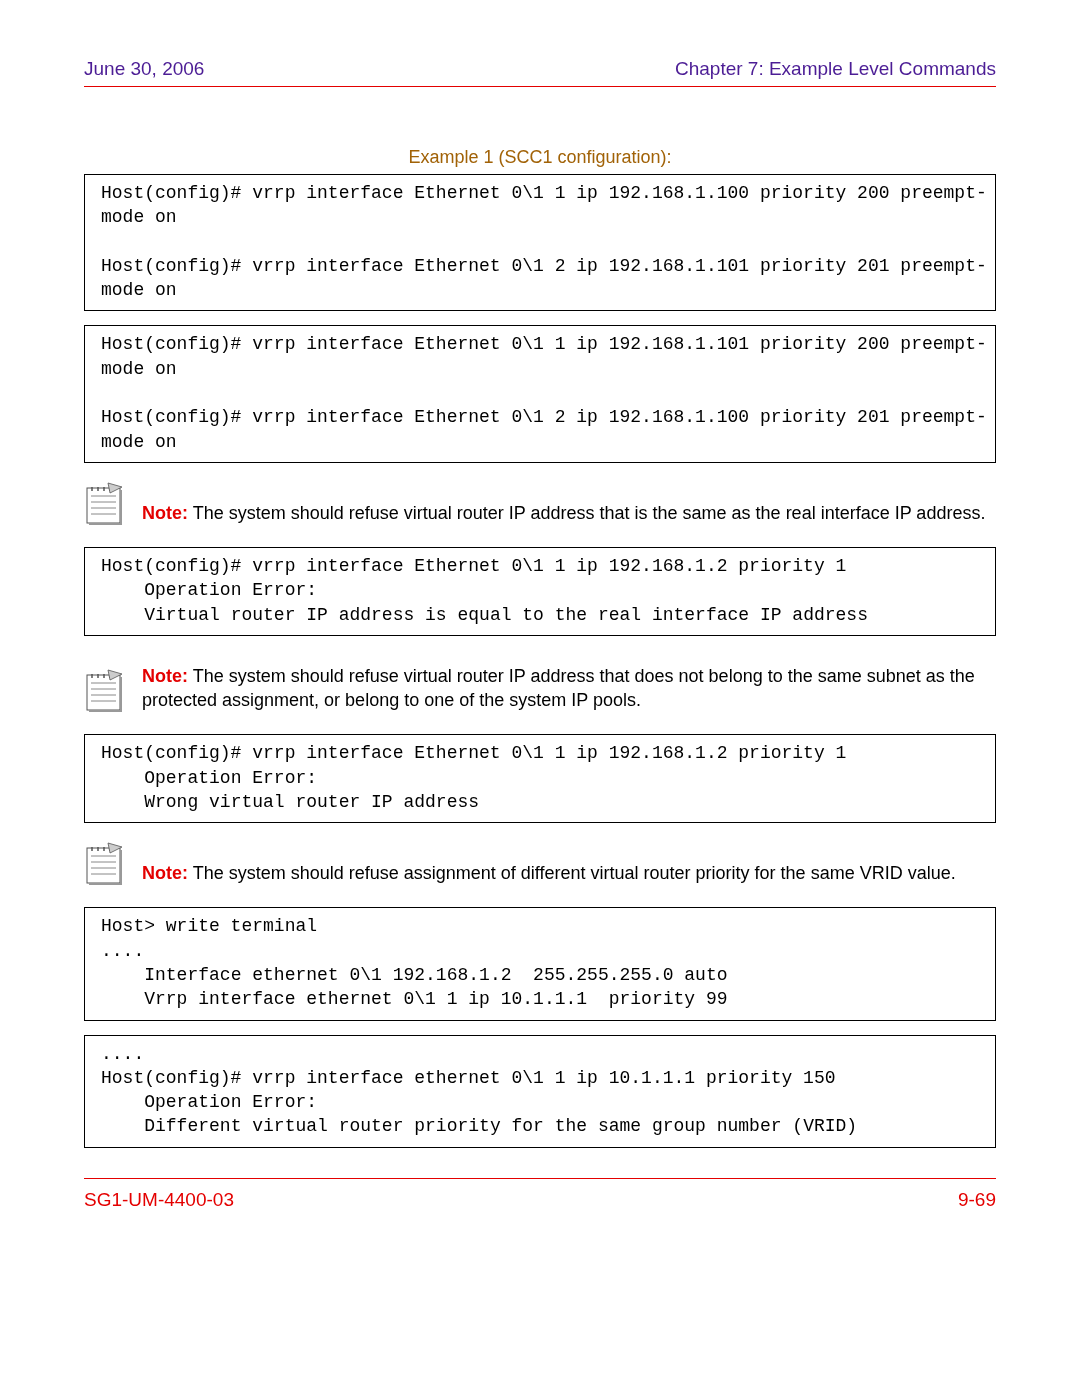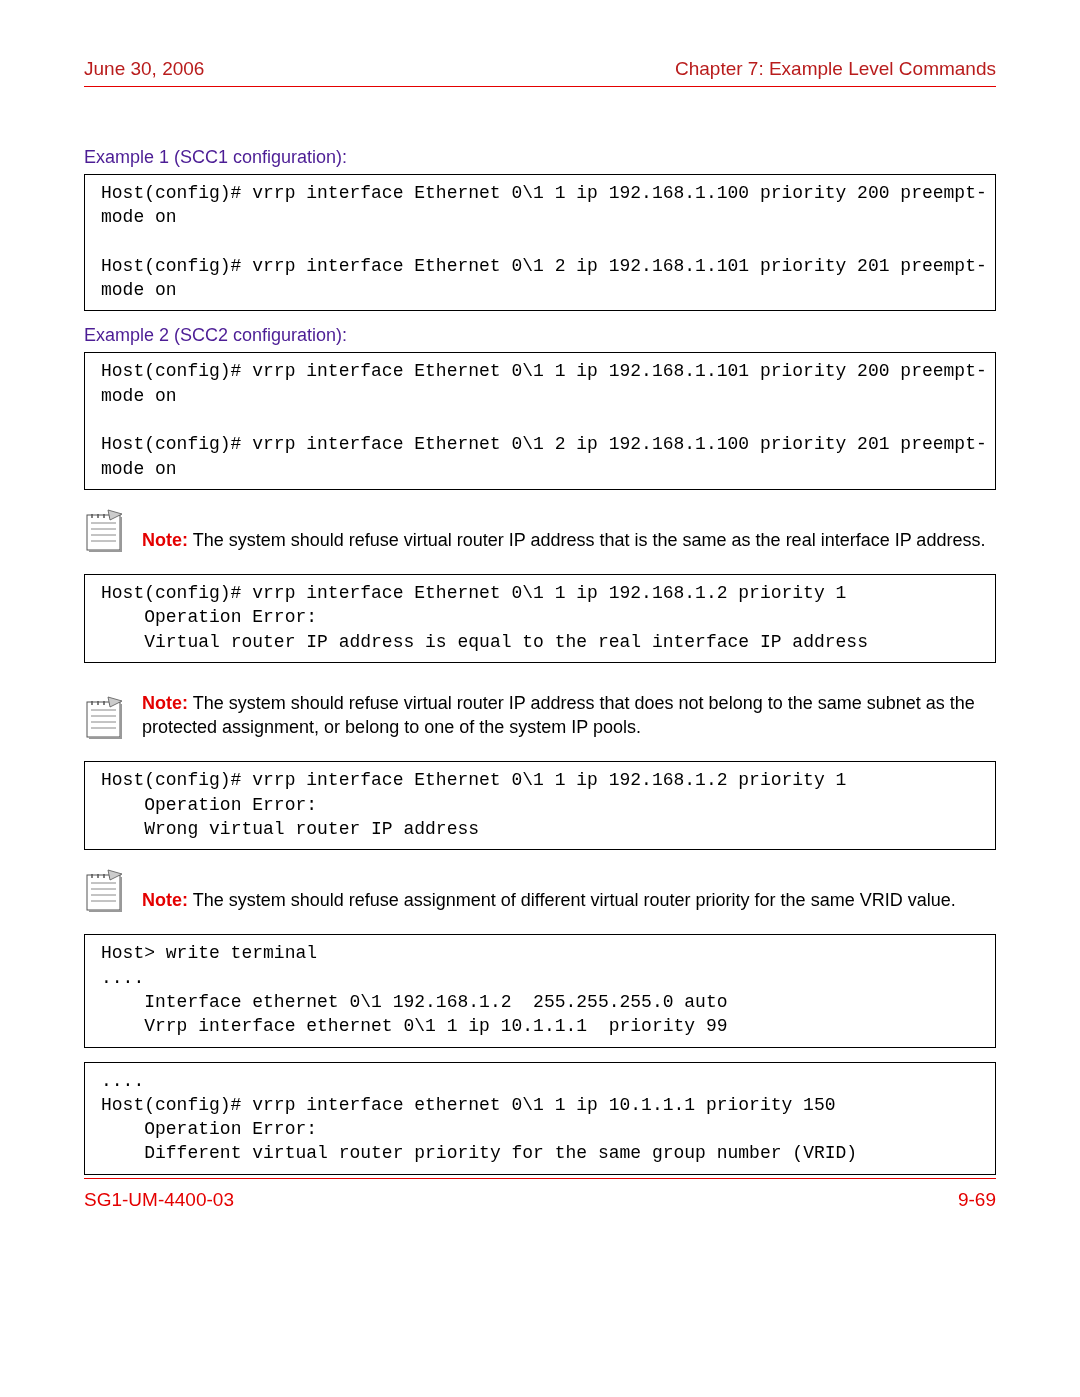--- a/index.html
+++ b/index.html
@@ -14,32 +14,33 @@
   .page {
     position: absolute;
     left: 84px;
     top: 58px;
     width: 912px;
   }
   .header-row {
     display: flex;
     justify-content: space-between;
     font-size: 19px;
-    color: #b91c1c;
+    color: #4c1d95;
     padding-bottom: 6px;
   }
   .hr-line {
     border: none;
     border-top: 1.5px solid #e40000;
     margin-bottom: 60px;
   }
   .example-label {
-    color: #4c1d95;
+    color: #a16207;
     font-size: 18px;
     margin-bottom: 6px;
+    text-align: center;
   }
   .code-box {
     border: 1px solid #000;
     padding: 6px 8px 8px 16px;
     font-family: "Courier New", Courier, monospace;
     font-size: 18px;
     line-height: 1.35;
     white-space: pre-wrap;
     margin-bottom: 14px;
   }
@@ -91,21 +92,20 @@
     <span>June 30, 2006</span>
     <span>Chapter 7: Example Level Commands</span>
   </div>
   <hr class="hr-line">
 
   <div class="example-label">Example 1 (SCC1 configuration):</div>
   <div class="code-box">Host(config)# vrrp interface Ethernet 0\1 1 ip 192.168.1.100 priority 200 preempt-mode on
 
 Host(config)# vrrp interface Ethernet 0\1 2 ip 192.168.1.101 priority 201 preempt-mode on</div>
 
-  <div class="example-label">Example 2 (SCC2 configuration):</div>
   <div class="code-box">Host(config)# vrrp interface Ethernet 0\1 1 ip 192.168.1.101 priority 200 preempt-mode on
 
 Host(config)# vrrp interface Ethernet 0\1 2 ip 192.168.1.100 priority 201 preempt-mode on</div>
 
   <div class="note-row">
     <div class="note-icon">
       <svg viewBox="0 0 40 44">
         <rect x="3" y="7" width="33" height="35" fill="#fff" stroke="#555" stroke-width="1"></rect>
         <rect x="36" y="9" width="2" height="35" fill="#999"></rect>
         <rect x="5" y="42" width="33" height="2" fill="#999"></rect>

